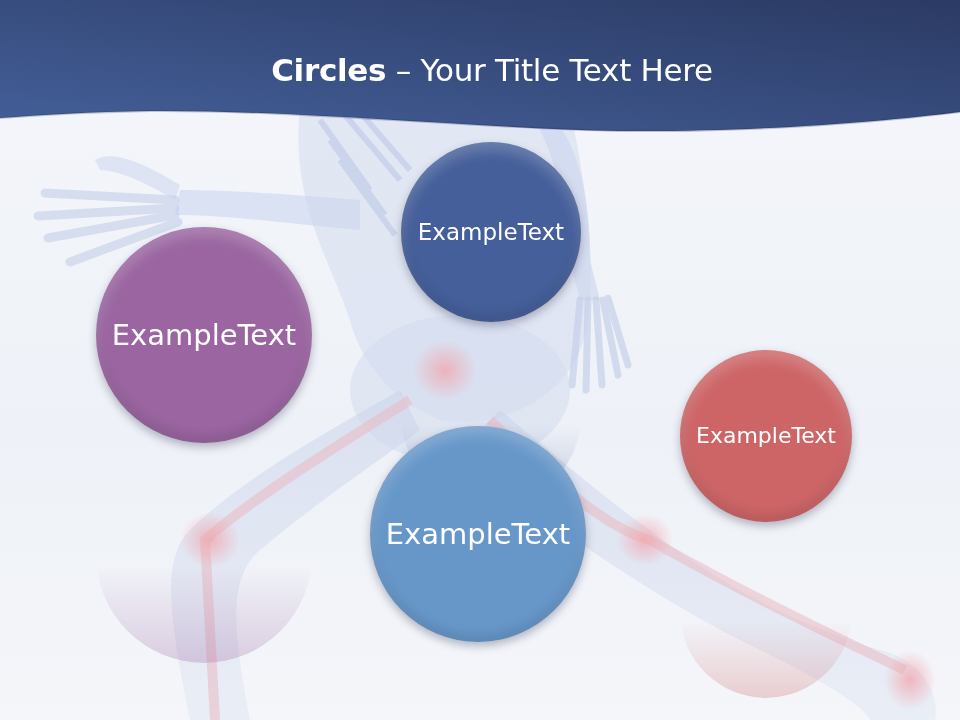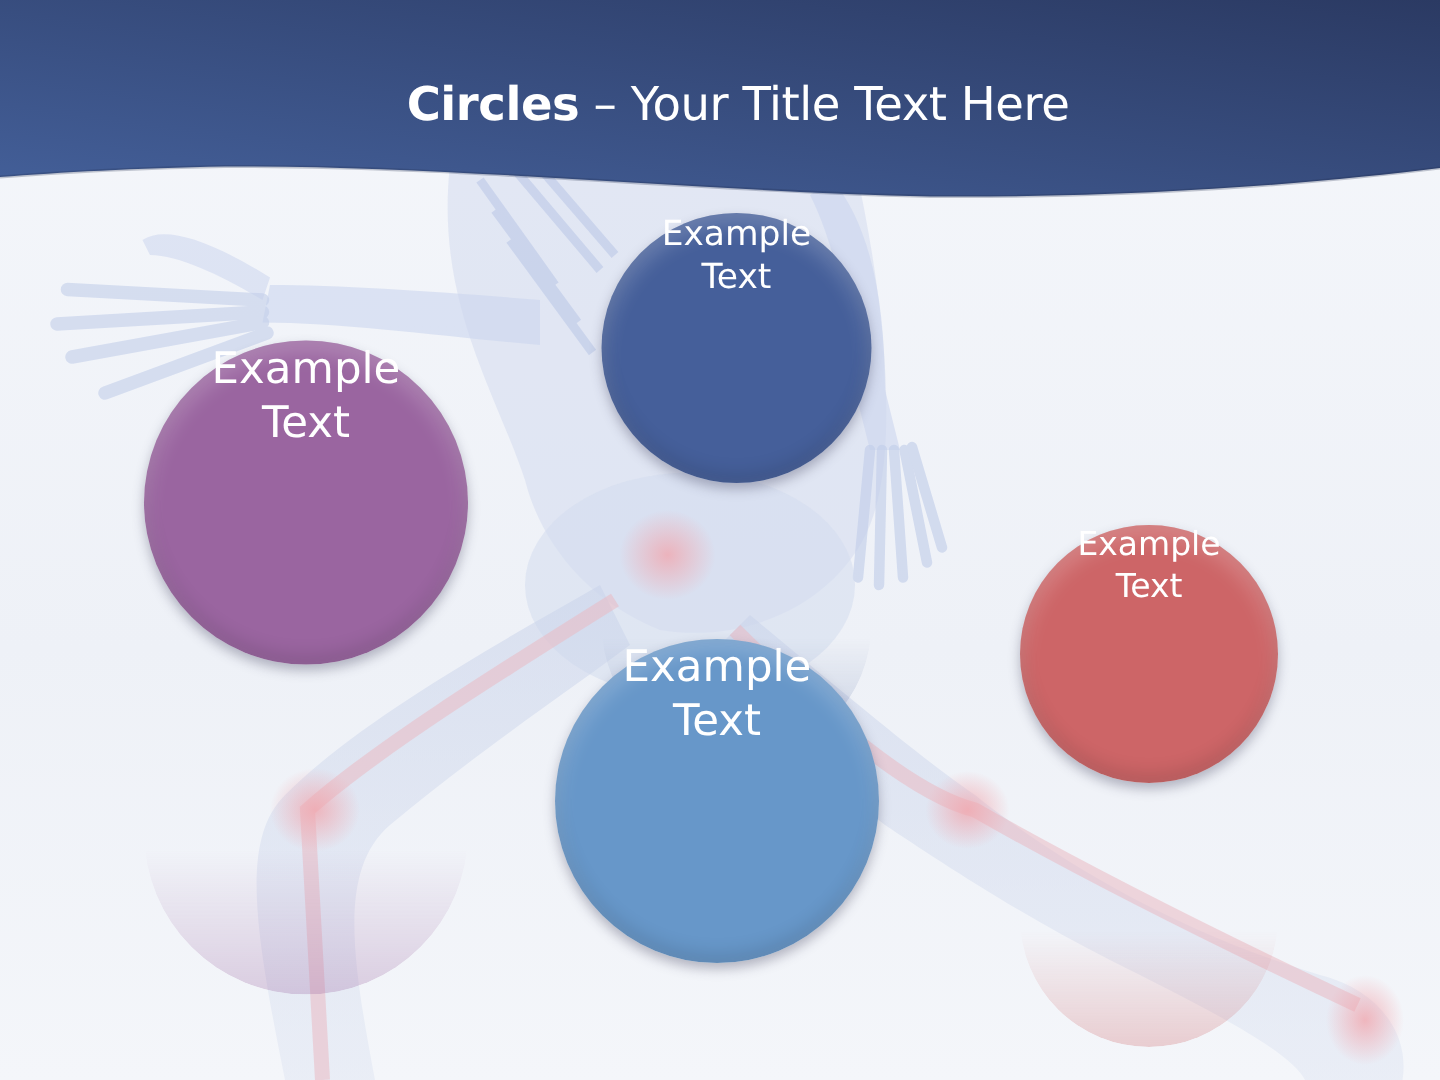--- a/index.html
+++ b/index.html
@@ -3,21 +3,21 @@
 <meta charset="utf-8">
 <style>
   html, body { margin:0; padding:0; }
   body { width:960px; height:720px; overflow:hidden; position:relative; background:#f3f5f9; font-family:"DejaVu Sans", "Liberation Sans", sans-serif; }
   .slide { position:absolute; left:0; top:0; width:960px; height:720px; background:linear-gradient(180deg,#f5f7fb 0%,#eef1f7 60%,#f4f6fa 100%); overflow:hidden; }
   .bg-figure { position:absolute; left:0; top:0; width:960px; height:720px; }
   .header { position:absolute; left:0; top:0; width:960px; height:140px; }
   .title { position:absolute; left:0; top:52px; width:944px; text-align:center; color:#ffffff; font-size:31px; letter-spacing:-0.3px; white-space:nowrap;margin-left:20px; }
   .title .bold { font-weight:bold; }
   .circle-wrap { position:absolute; }
-  .circle { position:absolute; border-radius:50%; display:flex; flex-direction:column; align-items:center; justify-content:flex-start; color:#ffffff; text-align:center; line-height:1.25; box-shadow: 0 4px 8px rgba(60,60,90,0.35), inset 0 8px 14px rgba(255,255,255,0.22), inset 0 -6px 12px rgba(0,0,0,0.12); }
+  .circle { position:absolute; border-radius:50%; display:flex; flex-direction:row; align-items:center; justify-content:center; color:#ffffff; text-align:center; line-height:1.25; box-shadow: 0 4px 8px rgba(60,60,90,0.35), inset 0 8px 14px rgba(255,255,255,0.22), inset 0 -6px 12px rgba(0,0,0,0.12); }
   .reflect { position:absolute; border-radius:50%; opacity:0.28; -webkit-mask-image:linear-gradient(180deg, rgba(0,0,0,1) 0%, rgba(0,0,0,0) 45%); mask-image:linear-gradient(180deg, rgba(0,0,0,1) 0%, rgba(0,0,0,0) 45%); }
   .label-line { display:block; }
 </style>
 </head>
 <body>
 
 <div class="slide">
 
   <svg class="bg-figure" viewBox="0 0 960 720" xmlns="http://www.w3.org/2000/svg">
     <defs>

